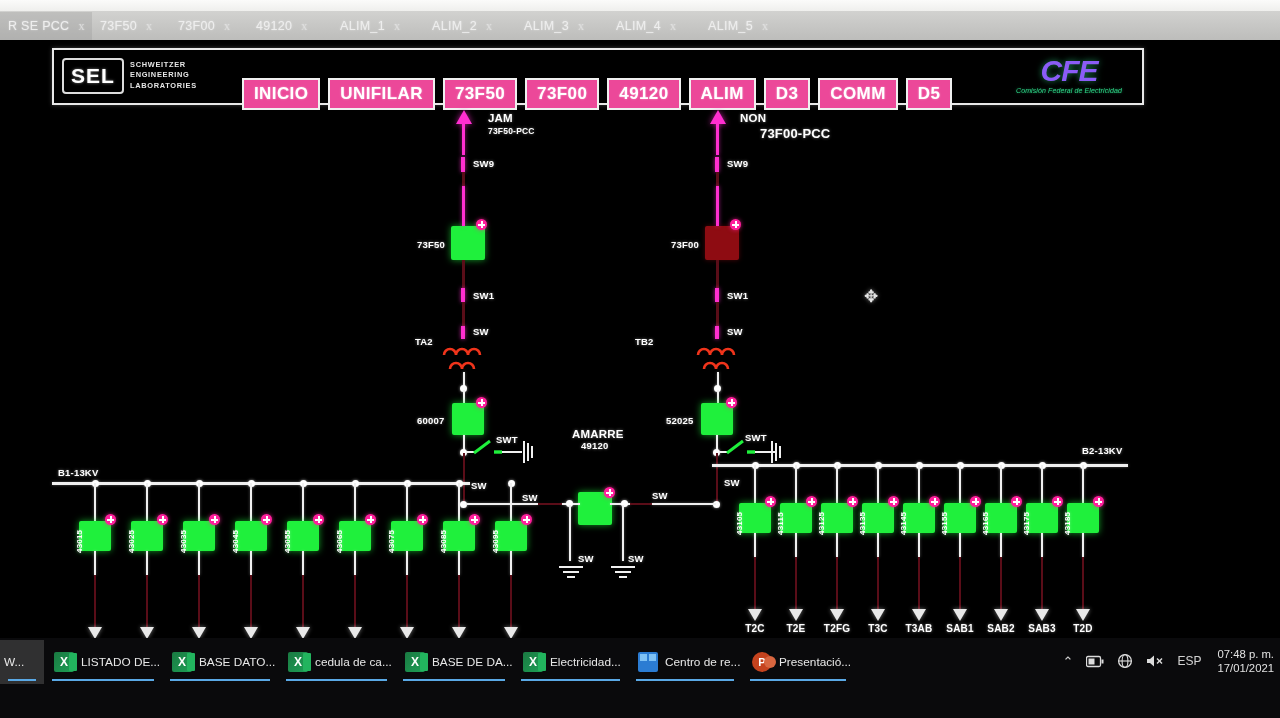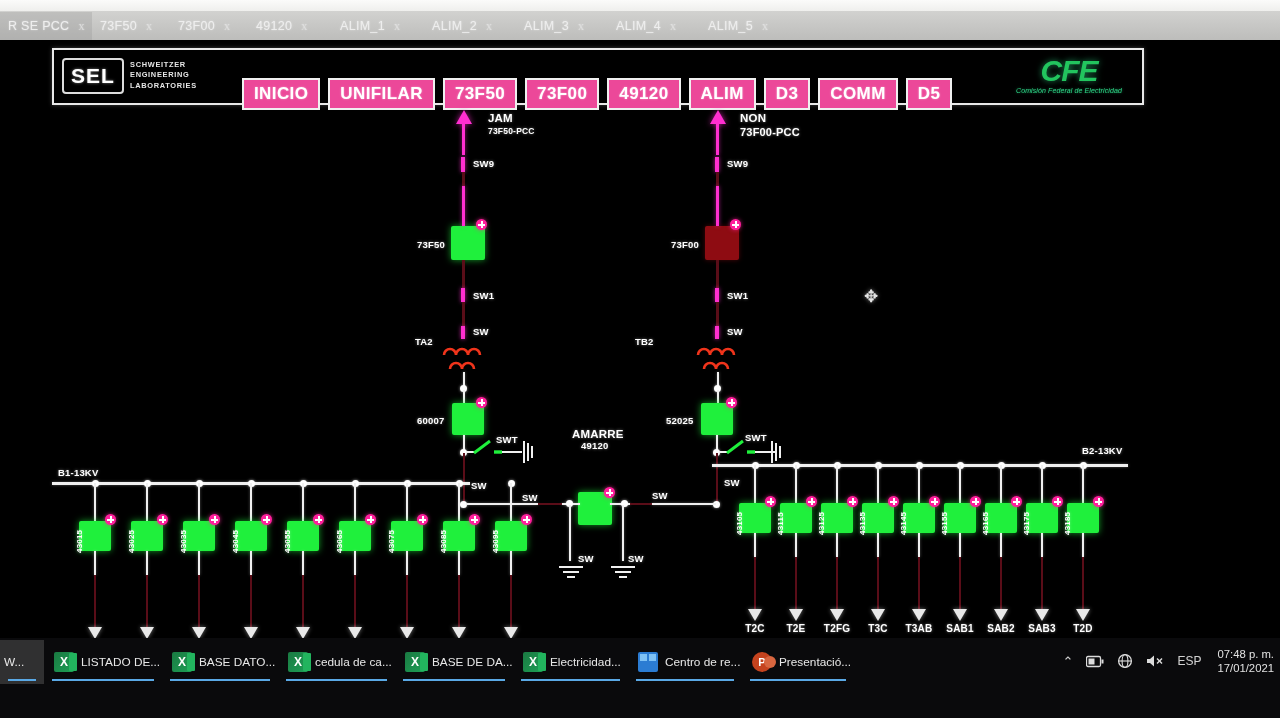--- a/index.html
+++ b/index.html
@@ -70,21 +70,21 @@
     padding: 5px 10px 6px; letter-spacing: .4px; white-space: nowrap;
     text-shadow: 0 0 2px rgba(255,255,255,.5);
   }
   .banner-title {
     position: absolute; left: 330px; top: 5px; width: 600px; text-align: center;
     color: #ffffff; font-weight: bold; font-size: 16.5px; letter-spacing: .4px;
     text-shadow: 0 0 3px rgba(255,255,255,.55);
   }
   .cfe-logo { position: absolute; right: 8px; top: 6px; width: 130px; text-align: center; }
   .cfe-mark {
-    color: #22c55e; font-weight: bold; font-style: italic; font-size: 30px;
+    color: #8b5cf6; font-weight: bold; font-style: italic; font-size: 30px;
     letter-spacing: -1px; line-height: 30px;
     text-shadow: 0 0 6px rgba(47,224,138,.6);
     font-family: "Liberation Sans", sans-serif;
   }
   .cfe-sub {
     color: #2fd98a; font-style: italic; font-size: 7px; letter-spacing: .1px;
     margin-top: 1px; text-shadow: 0 0 3px rgba(47,224,138,.5);
   }
 
   
@@ -314,21 +314,21 @@
         <line x1="12" y1="7" x2="12" y2="19" stroke="#f0f0f0" stroke-width="2"></line>
       </svg>
 
       <div class="wire-m" style="left:463px; top:413px; width:2px; height:51px;"></div>
       <div class="lbl" style="left:471px; top:440px;">SW</div>
       <div class="node" style="left:460px; top:461px;"></div>
 
       <div class="arrow-up" style="left:710px; top:70px;"></div>
       <div class="wire-mag" style="left:716px; top:83px; width:3px; height:32px;"></div>
       <div class="lbl big" style="left:740px; top:72px;">NON</div>
-      <div class="lbl" style="left:740px; top:86px; font-size:11px;">73F00-PCC</div>
+      <div class="lbl" style="left:760px; top:86px; font-size:13px;">73F00-PCC</div>
 
       <div class="swtick" style="left:715px; top:117px; height:15px;"></div>
       <div class="lbl" style="left:727px; top:118px;">SW9</div>
       <div class="wire-m" style="left:716px; top:132px; width:3px; height:14px;"></div>
 
       <div class="brk open" style="left:705px; top:186px; width:34px; height:34px;"></div>
       <div class="plus" style="left:730px; top:179px;"></div>
       <div class="lbl" style="left:671px; top:199px;">73F00</div>
       <div class="wire-mag" style="left:716px; top:146px; width:3px; height:40px;"></div>
       <div class="wire-m" style="left:716px; top:220px; width:3px; height:28px;"></div>

